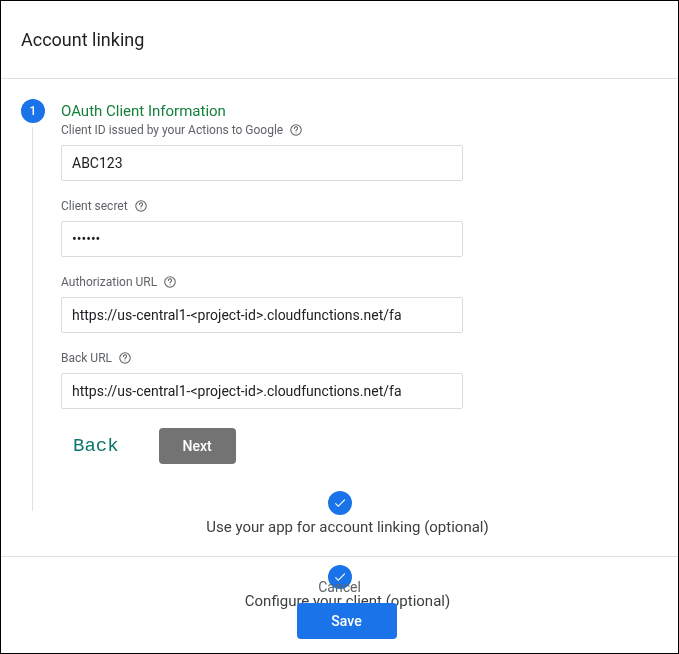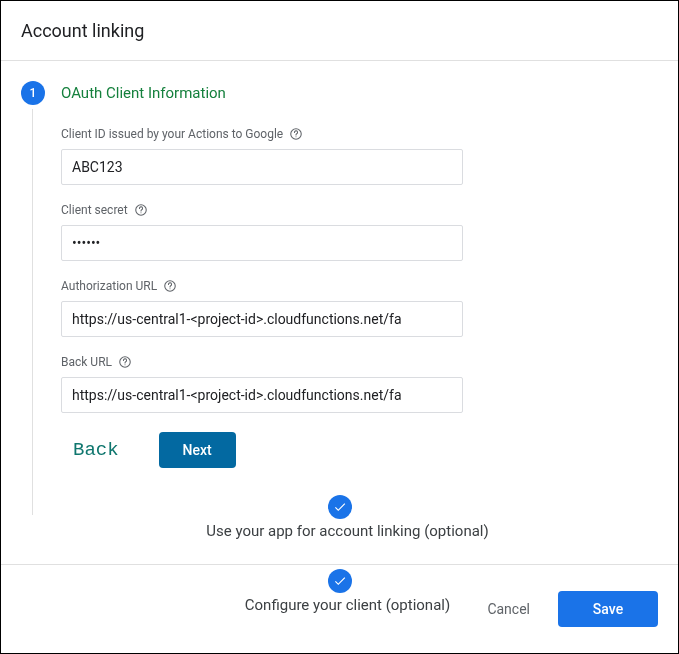--- a/index.html
+++ b/index.html
@@ -9,21 +9,21 @@
     }
     body {
       font-family: Roboto, 'Helvetica Neue', Arial, sans-serif;
       background: #fff;
       width: 679px;
       height: 654px;
       border: 1px solid #000;
       position: relative;
     }
     .header {
-      padding: 19px 20px;
+      padding: 28px 20px;
       font-size: 18px;
       font-weight: 400;
       color: #202124;
       border-bottom: 1px solid #e0e0e0;
     }
     .content {
       padding: 20px 20px 0 20px;
     }
     .step {
       display: flex;
@@ -68,21 +68,20 @@
     }
     .step-line {
       position: absolute;
       left: 11px;
       top: 28px;
       bottom: -20px;
       width: 1px;
       background: #e0e0e0;
     }
     .form-group {
-      margin-top: 22px;
     }
     .field {
       margin-bottom: 18px;
     }
     .field-label {
       font-size: 12px;
       color: #5f6368;
       margin-bottom: 8px;
       display: flex;
       align-items: center;
@@ -117,21 +116,21 @@
     .btn-back {
       color: #0f766e;
       background: none;
       border: none;
       font-size: 19px;
       padding: 8px 12px;
       cursor: pointer;
       font-family: Liberation Mono, monospace;
     }
     .btn-next {
-      background: #0369a1;
+      background: #737373;
       color: #fff;
       border: none;
       border-radius: 4px;
       font-size: 14px;
       font-weight: 500;
       padding: 0 24px;
       height: 36px;
       cursor: pointer;
       margin-left: 28px;
       font-family: inherit;
@@ -140,25 +139,26 @@
       display: flex;
       align-items: center;
       margin-bottom: 26px;
       flex-direction: column;
     }
     .footer {
       position: absolute;
       bottom: 0;
       left: 0;
       right: 0;
-      padding: 26px 20px;
+      padding: 14px 20px;
       border-top: 1px solid #e0e0e0;
       display: flex;
       justify-content: flex-end;
       align-items: center;
+      flex-direction: column;
     }
     .btn-cancel {
       color: #5f6368;
       background: none;
       border: none;
       font-size: 14px;
       padding: 8px 14px;
       cursor: pointer;
       font-family: inherit;
     }

